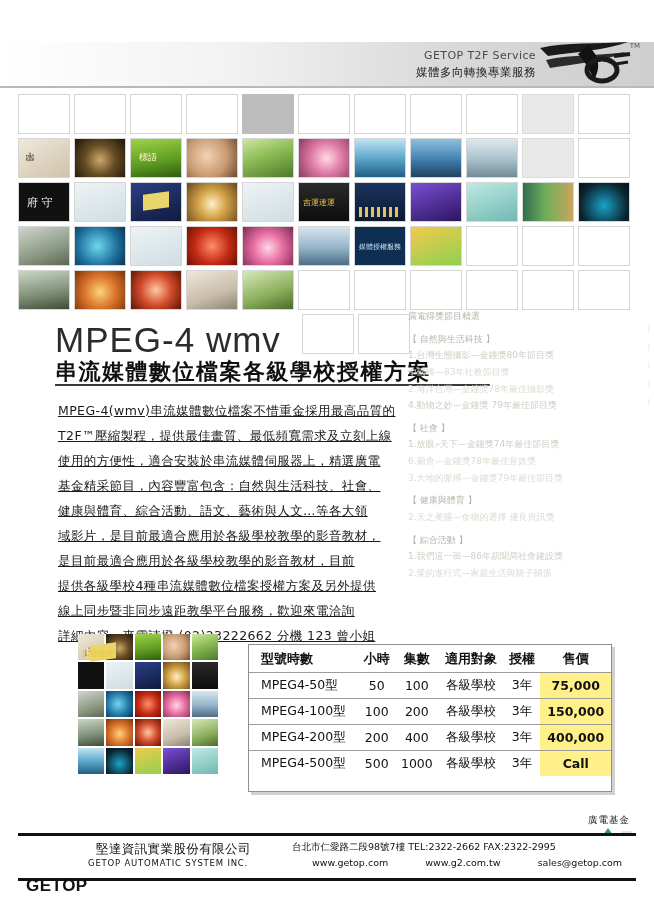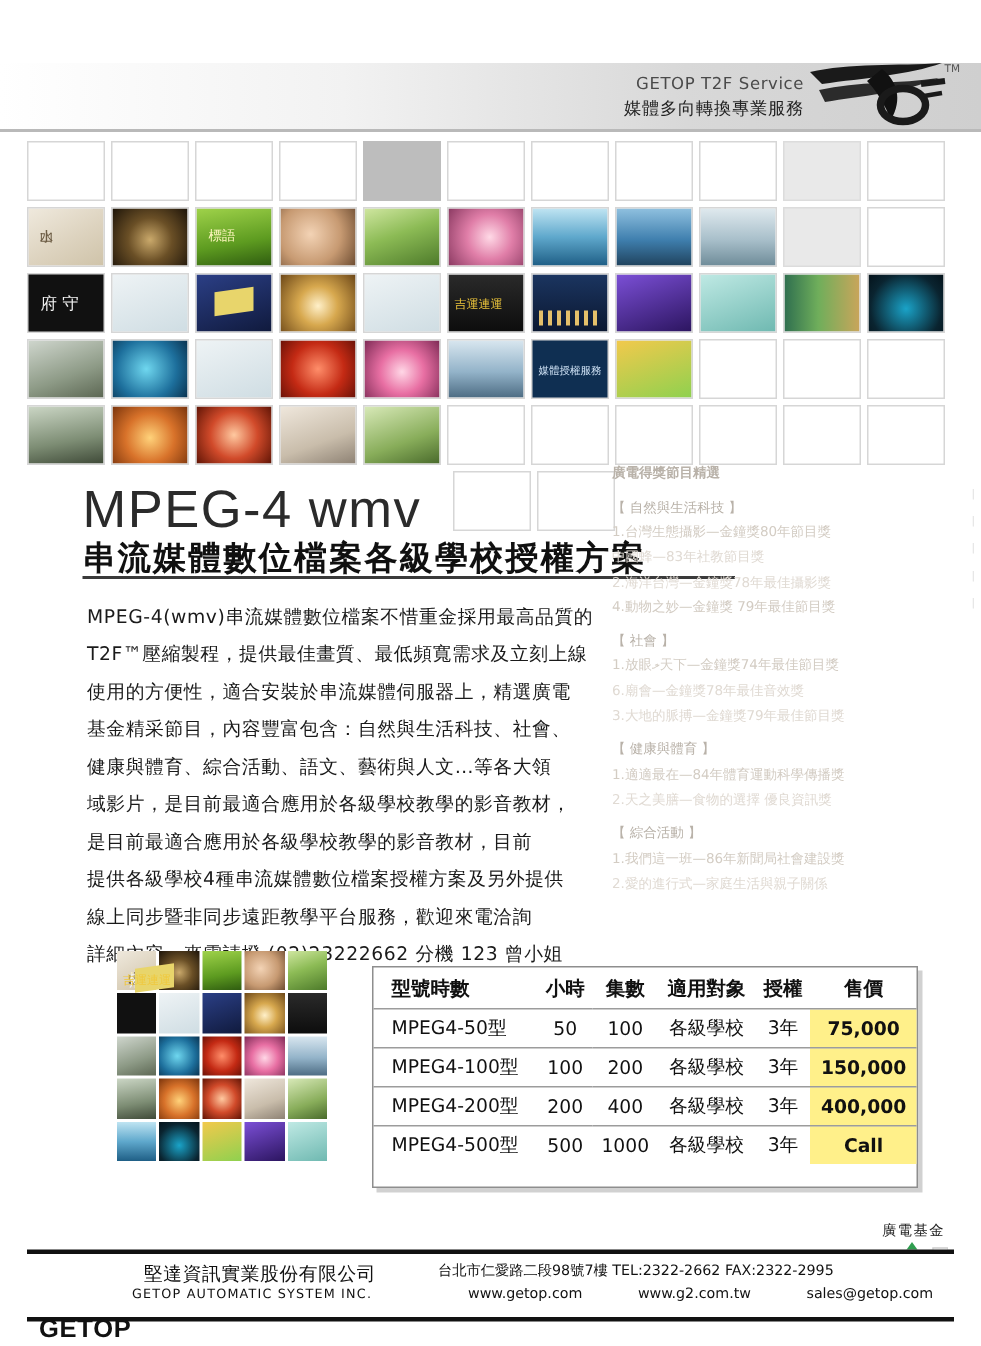--- a/index.html
+++ b/index.html
@@ -163,34 +163,35 @@
   
   .body-copy {
     position: absolute;
     left: 58px;
     top: 398px;
     width: 350px;
     font-size: 12.5px;
     line-height: 2.0;
     color: #1a1a1a;
     letter-spacing: 0.4px;
+    text-decoration: underline;
   }
   .body-copy p { margin: 0; }
 
   
   .awards {
     position: absolute;
     left: 408px;
     top: 308px;
     width: 205px;
     font-size: 9px;
     line-height: 1.85;
     color: #cfc8bf;
   }
-  .awards .aw-title { color:#b9b2a9;font-weight:bold; }
+  .awards .aw-title { color:#b9b2a9; }
   .awards .aw-head  { color:#b9b2a9; margin-top:6px; }
   .awards .aw-item  { color:#d3ccc3; }
   .awards .aw-item.faint { color:#e0dad3; }
 
   
   .mosaic {
     position: absolute;
     left: 78px;
     top: 634px;
     width: 140px;
@@ -456,21 +457,20 @@
     <div class="aw-item faint">中國蜂—83年社教節目獎</div>
     <div class="aw-item faint">2.海洋台灣—金鐘獎78年最佳攝影獎</div>
     <div class="aw-item">4.動物之妙—金鐘獎 79年最佳節目獎</div>
 
     <div class="aw-head">【 社會 】</div>
     <div class="aw-item">1.放眼ލ天下—金鐘獎74年最佳節目獎</div>
     <div class="aw-item faint">6.廟會—金鐘獎78年最佳音效獎</div>
     <div class="aw-item faint">3.大地的脈搏—金鐘獎79年最佳節目獎</div>
 
     <div class="aw-head">【 健康與體育 】</div>
-    <div class="aw-item">1.適適最在—84年體育運動科學傳播獎</div>
     <div class="aw-item faint">2.天之美膳—食物的選擇 優良資訊獎</div>
 
     <div class="aw-head">【 綜合活動 】</div>
     <div class="aw-item">1.我們這一班—86年新聞局社會建設獎</div>
     <div class="aw-item faint">2.愛的進行式—家庭生活與親子關係</div>
   </div>
 
   <div class="edge-marks">
     <div>|</div>
       <div>|</div>

